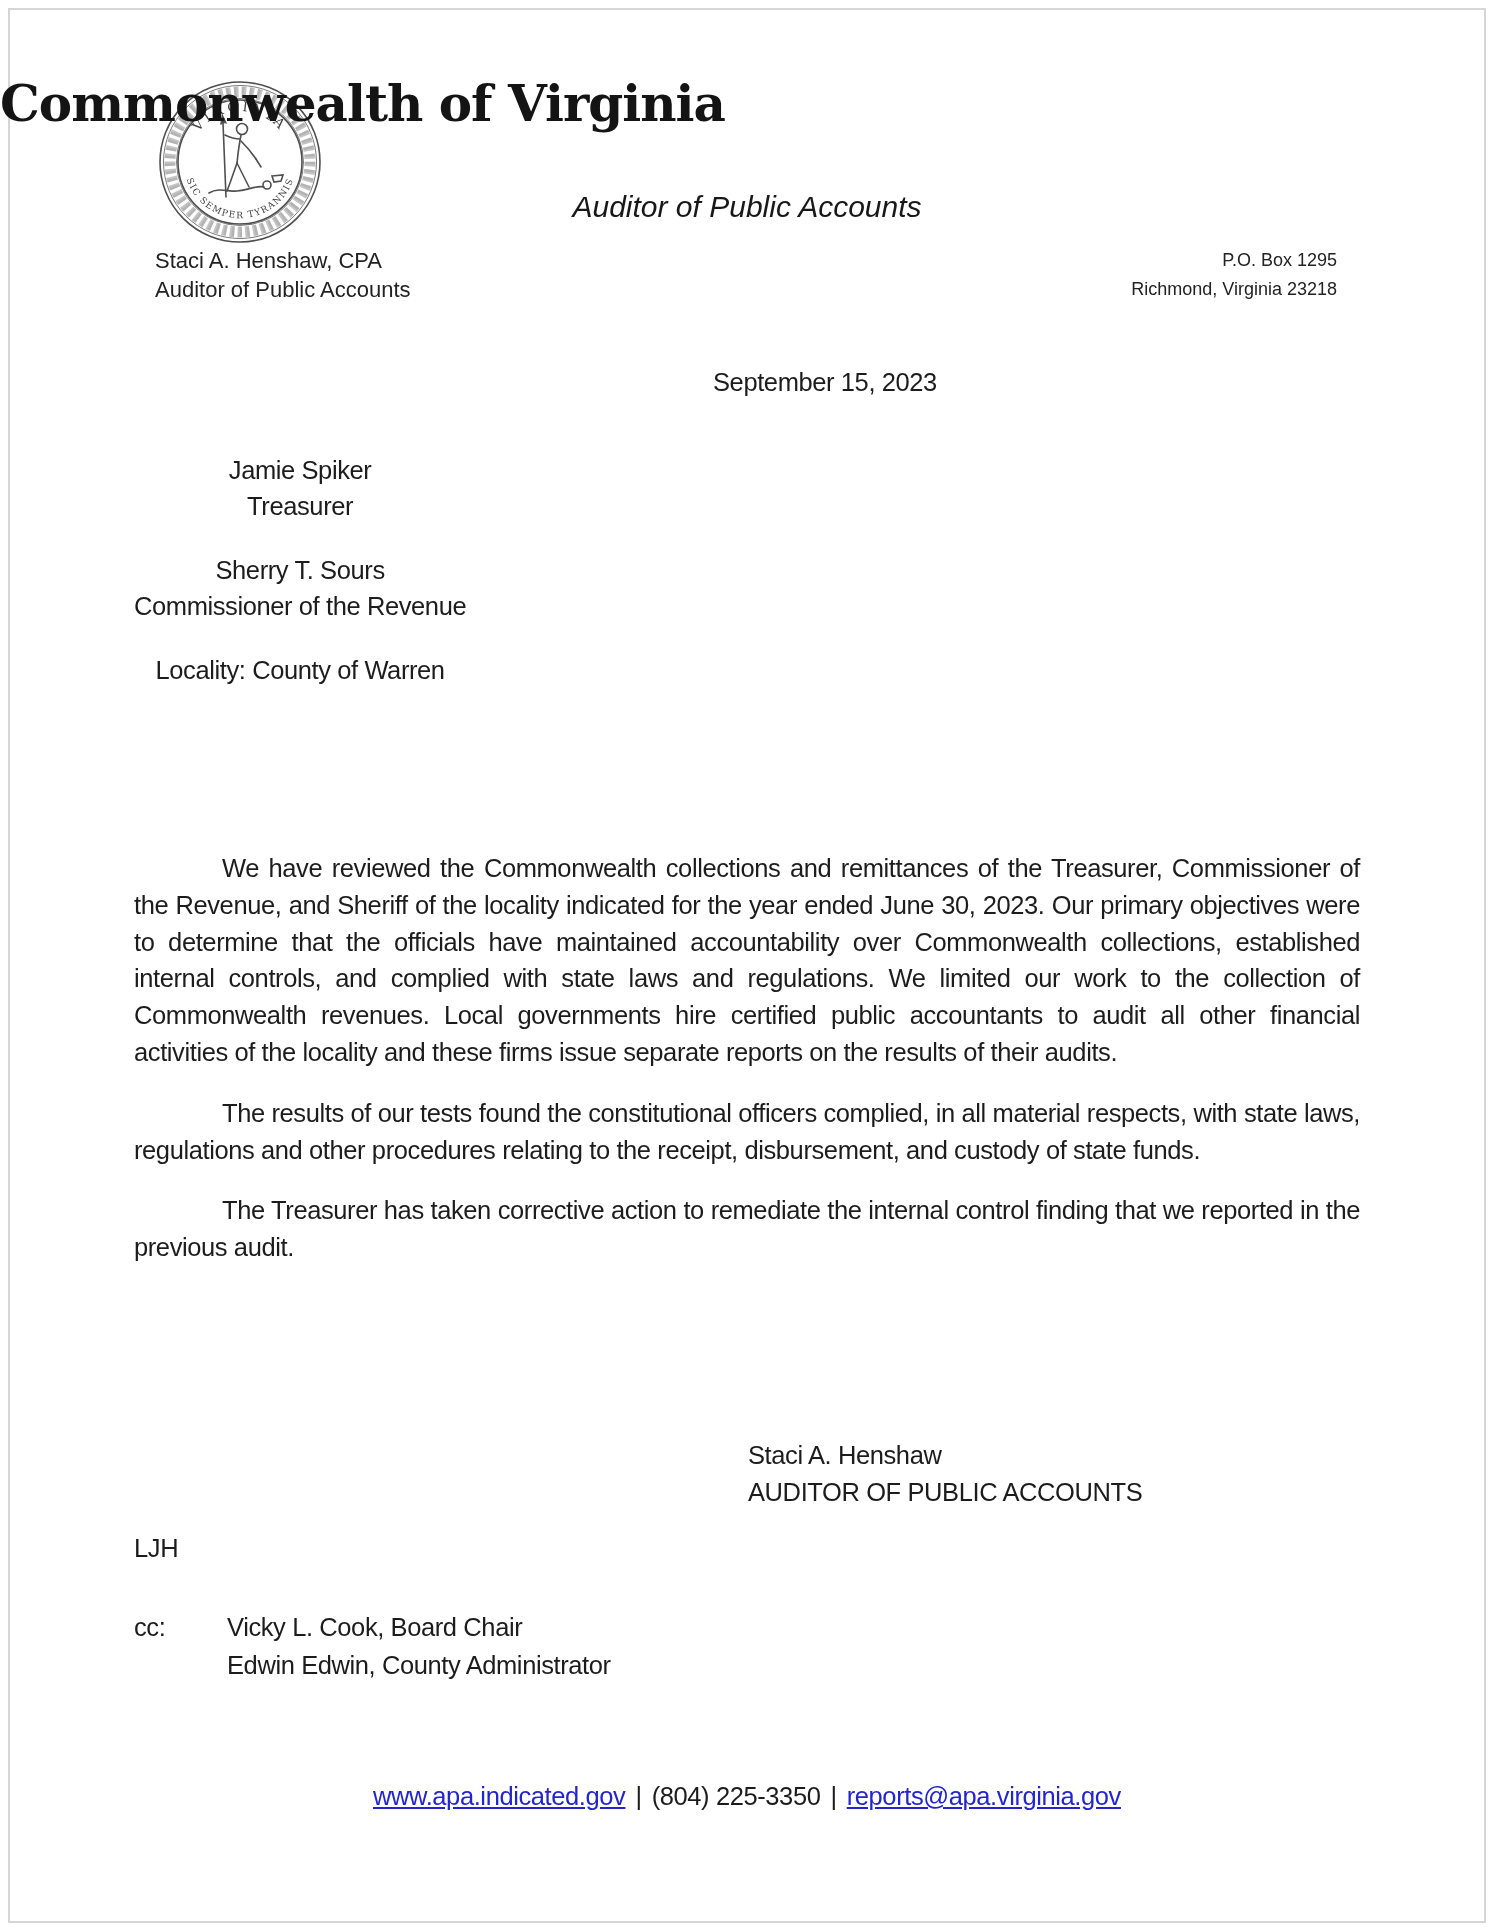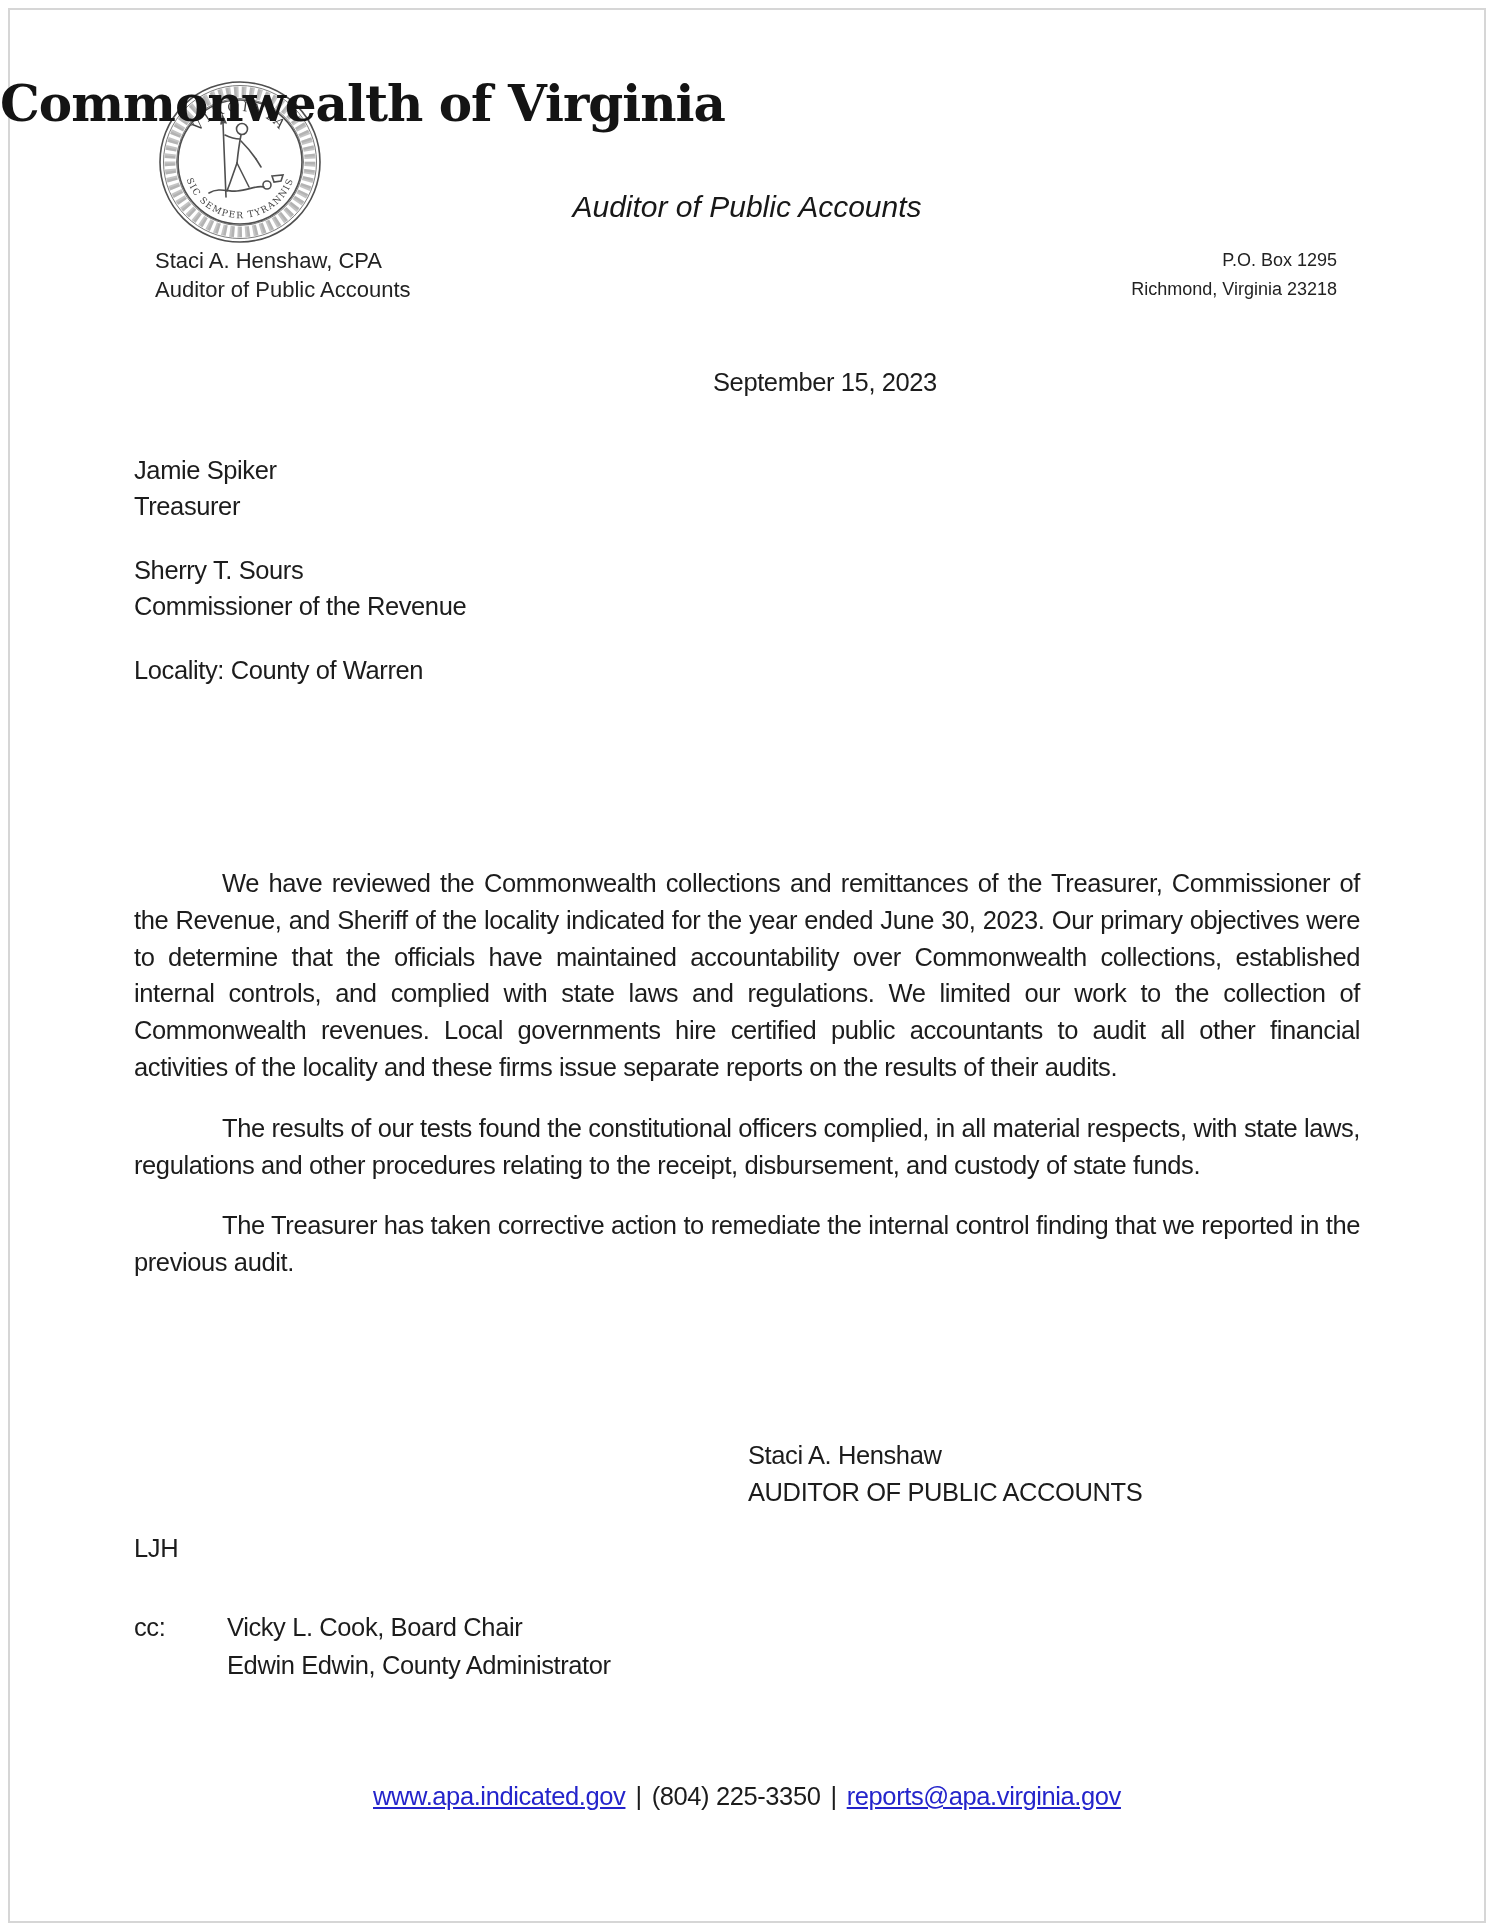--- a/index.html
+++ b/index.html
@@ -42,31 +42,31 @@
     font-size:18px;line-height:29px;color:#222;
     text-align:right;
   }
   
   .date-line{
     position:absolute;left:713px;top:364px;
     font-size:25.5px;line-height:36px;letter-spacing:-0.4px;
   }
   .recipients{
     position:absolute;left:134px;top:452px;
-    font-size:25.5px;line-height:36px;letter-spacing:-0.4px;
+    font-size:25.5px;line-height:36px;letter-spacing:-0.4px;text-align:center;
   }
   .recipient{margin:0 0 28px 0;}
   .locality{margin-top:0;}
   .body-text{
     position:absolute;left:134px;top:850px;width:1226px;
     font-size:25.5px;line-height:36.8px;letter-spacing:-0.4px;
   }
   .para{
     text-align:justify;
-    margin:15px 0 24px 0;
+    margin:0 0 24px 0;
     text-indent:88px;
   }
   .signature{
     position:absolute;left:748px;top:1437px;
     font-size:25.5px;line-height:37px;letter-spacing:-0.4px;
   }
   .initials{
     position:absolute;left:134px;top:1530px;
     font-size:25.5px;line-height:36px;letter-spacing:-0.4px;
   }

